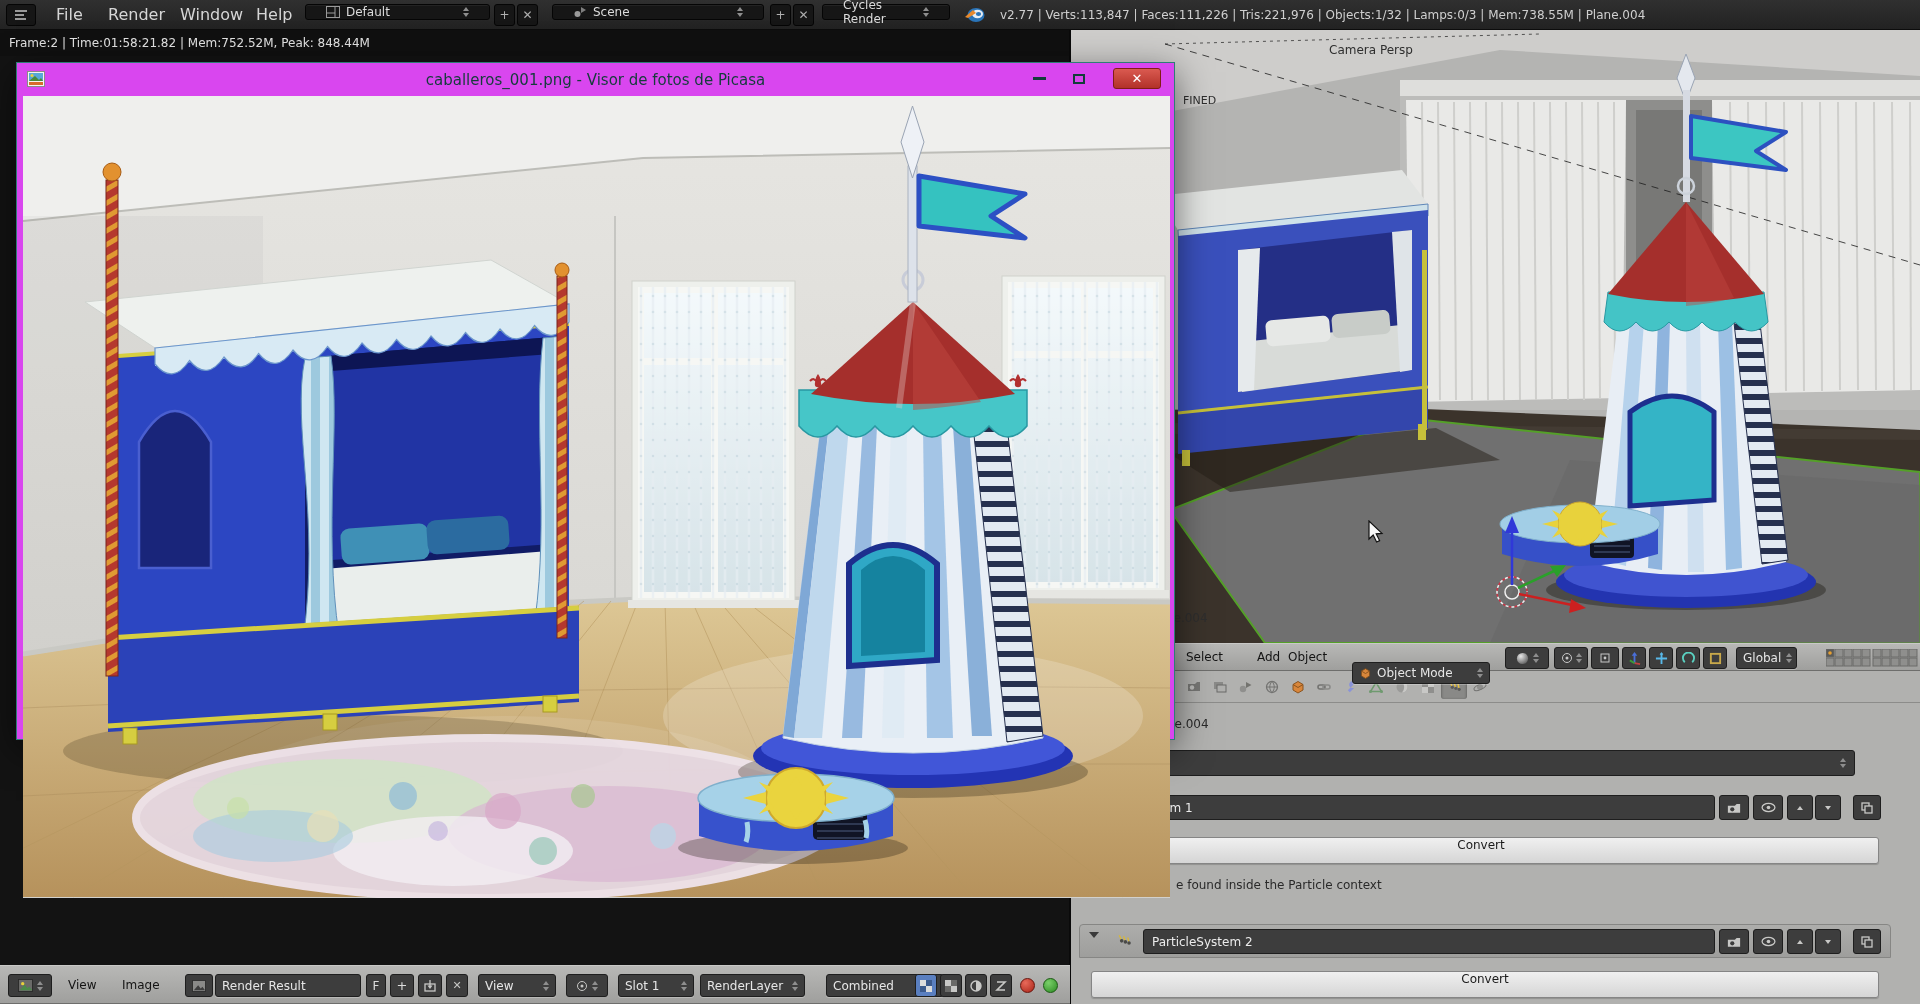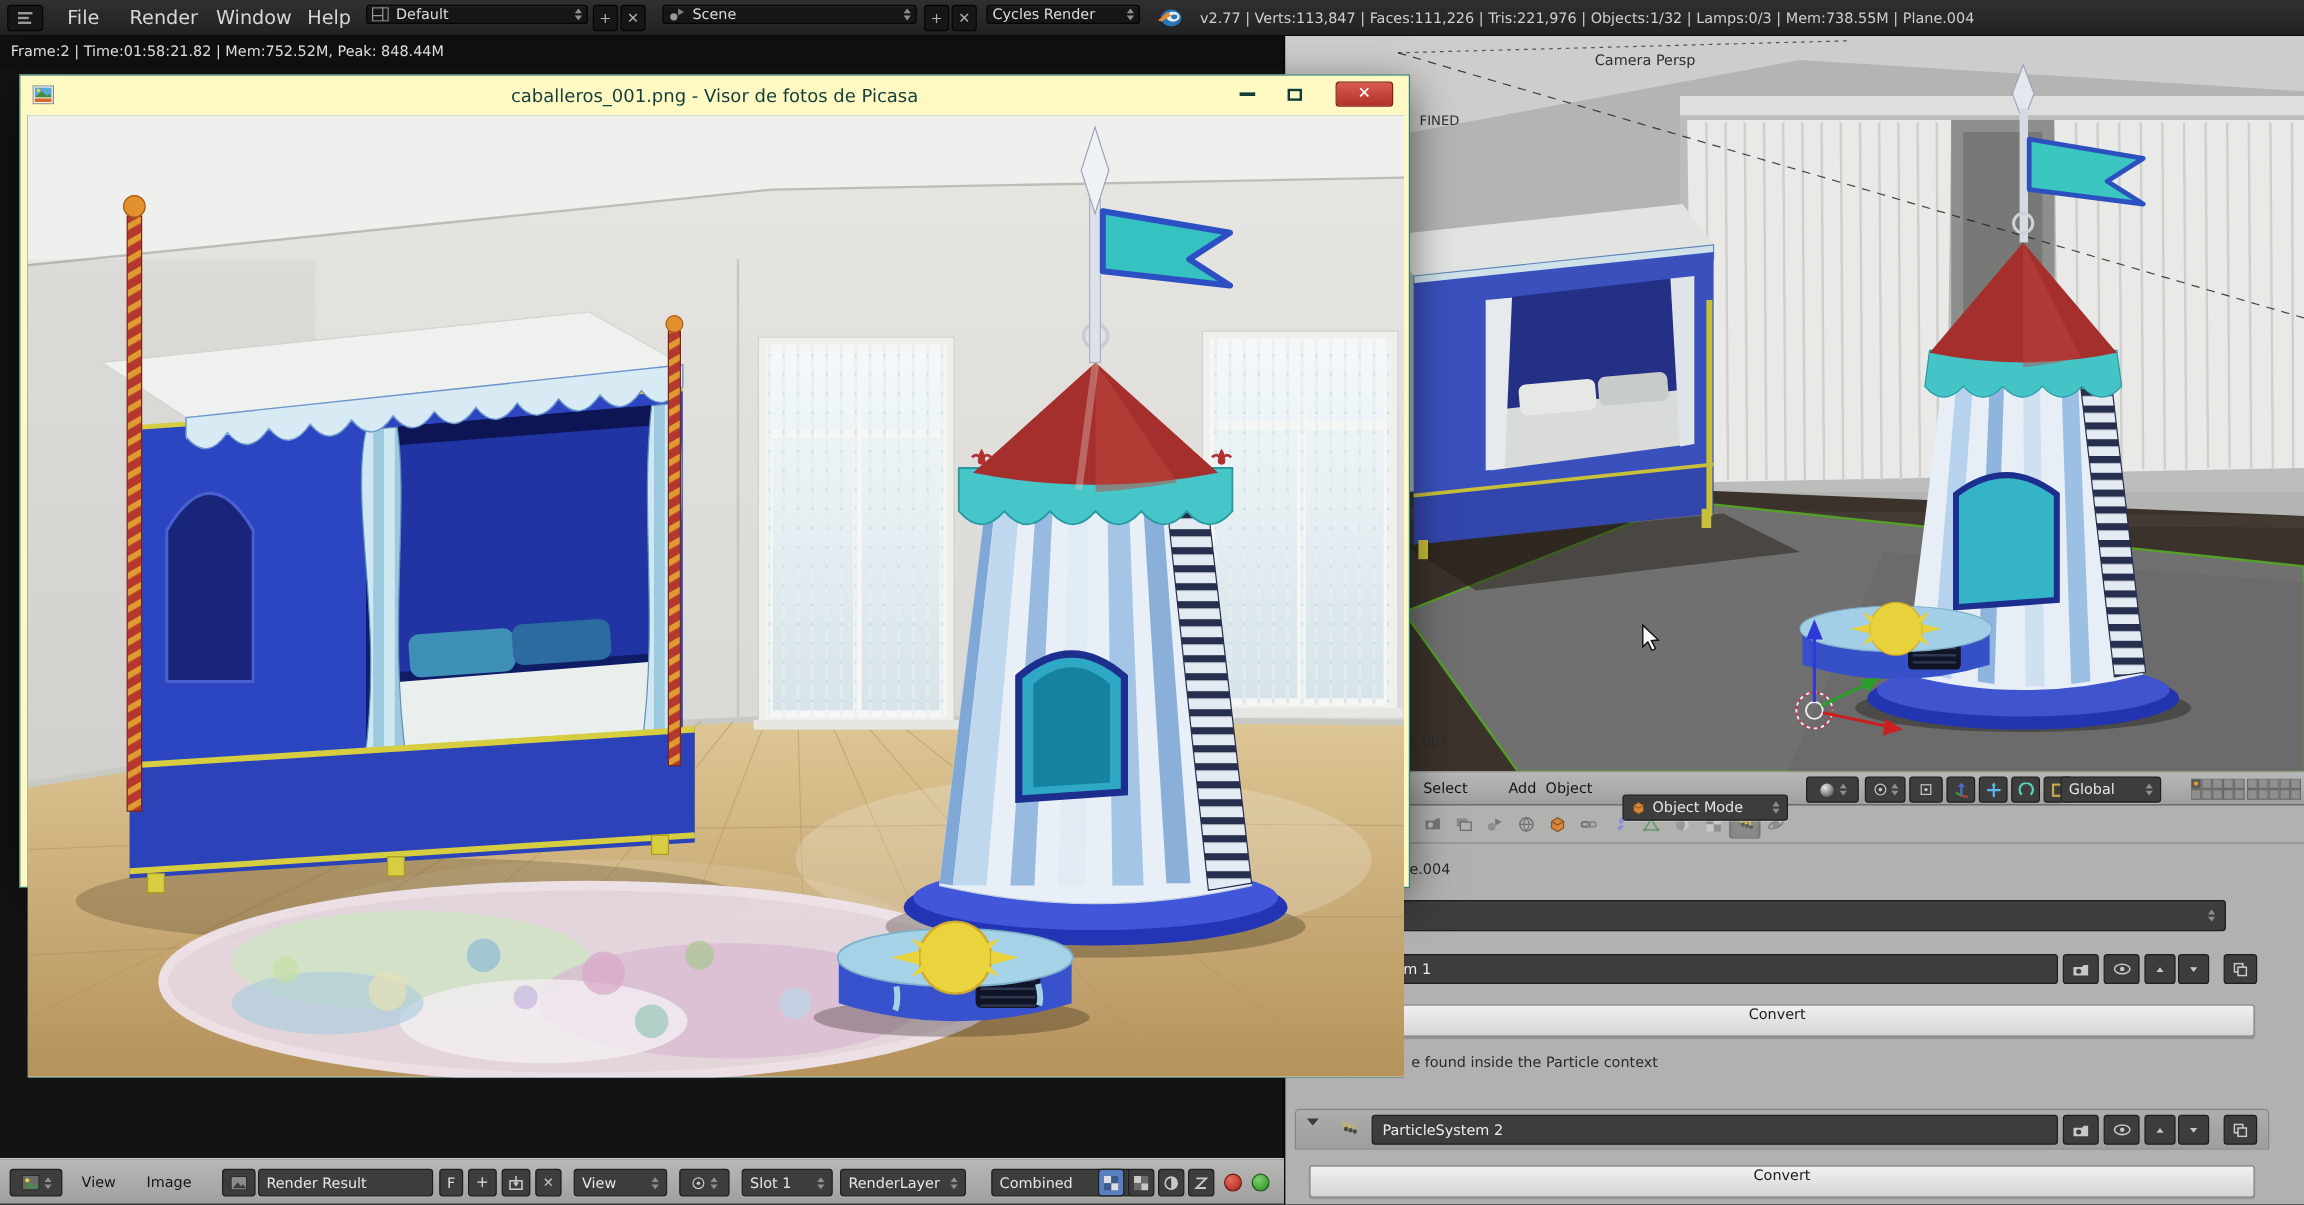--- a/index.html
+++ b/index.html
@@ -3,21 +3,21 @@
 <meta charset="utf-8">
 <style>
 *{margin:0;padding:0;box-sizing:border-box}
 html,body{background:#000;width:1920px;height:1004px;overflow:hidden}
 #screen{position:relative;width:1920px;height:1004px;overflow:hidden;background:#191919;font-family:"DejaVu Sans","Liberation Sans",sans-serif}
 .abs{position:absolute}
 
 
 .topbar{position:absolute;left:0;top:0;width:1920px;height:30px;background:linear-gradient(#303030,#222);border-bottom:1px solid #0c0c0c;z-index:5}
 .tmenu{position:absolute;top:0;height:30px;line-height:30px;color:#d6d6d6;font-size:16px;padding:0 8px;cursor:default}
-.dd{position:absolute;top:4px;height:16px;background:#161616;border:1px solid #050505;border-radius:3px;display:flex;align-items:center;padding:0 4px;gap:6px;color:#dcdcdc;font-size:12px;box-shadow:inset 0 1px 0 rgba(255,255,255,.06)}
+.dd{position:absolute;top:4px;height:16px;background:#161616;border:1px solid #050505;border-radius:3px;display:flex;align-items:center;padding:0 20px;gap:6px;color:#dcdcdc;font-size:12px;box-shadow:inset 0 1px 0 rgba(255,255,255,.06)}
 .sbtn{position:absolute;top:4px;width:21px;height:22px;background:#161616;border:1px solid #050505;border-radius:3px;color:#b0b0b0;font-size:12px;display:flex;align-items:center;justify-content:center}
 .updn{display:flex;flex-direction:column;gap:2px;margin-left:auto}
 .tu{width:0;height:0;border-left:3.5px solid transparent;border-right:3.5px solid transparent;border-bottom:4px solid #8e8e8e}
 .td{width:0;height:0;border-left:3.5px solid transparent;border-right:3.5px solid transparent;border-top:4px solid #8e8e8e}
 .stats{position:absolute;left:1000px;top:0;height:30px;line-height:30px;color:#cfcfcf;font-size:12px;white-space:nowrap}
 
 
 .imgcanvas{position:absolute;left:0;top:30px;width:1070px;height:935px;background:#131313;z-index:1}
 .renderstats{position:absolute;left:0;top:30px;width:1070px;height:26px;background:#101010;color:#e2e2e2;font-size:12px;line-height:26px;padding-left:9px;z-index:2}
 
@@ -36,21 +36,21 @@
 .ptab{position:absolute;top:3px;width:26px;height:25px;display:flex;align-items:center;justify-content:center;border-radius:3px}
 .ptab.active{background:#898987;box-shadow:inset 0 1px 3px rgba(0,0,0,.45)}
 .pfield{position:absolute;background:#3d3d3d;border:1px solid #1e1e1e;border-radius:3px;color:#ececec;font-size:12px;display:flex;align-items:center;padding:0 8px;overflow:hidden;white-space:nowrap}
 .pbtnsq{position:absolute;background:#3d3d3d;border:1px solid #1e1e1e;border-radius:3px;display:flex;align-items:center;justify-content:center}
 .convert{position:absolute;background:linear-gradient(#f0f0f0,#d5d5d5);border:1px solid #858585;border-radius:3px;color:#1a1a1a;font-size:12px;display:flex;align-items:flex-start;justify-content:center;box-shadow:0 1px 1px rgba(0,0,0,.18)}
 .panelhdr{position:absolute;background:linear-gradient(#adadab,#9e9e9c);border:1px solid #868684;border-radius:4px 4px 0 0}
 .ptext{position:absolute;color:#2a2a2a;font-size:12px;white-space:nowrap}
 .tridown{width:0;height:0;border-left:5px solid transparent;border-right:5px solid transparent;border-top:6px solid #3a3a3a}
 
 
-.picasa{position:absolute;left:16px;top:62px;width:1159px;height:678px;background:#fef9c3;border:1px solid #2e7d77;box-shadow:0 10px 34px rgba(0,0,0,.55);z-index:50}
+.picasa{position:absolute;left:16px;top:62px;width:1159px;height:678px;background:#d946ef;border:1px solid #2e7d77;box-shadow:0 10px 34px rgba(0,0,0,.55);z-index:50}
 .pic-title{position:absolute;left:0;top:0;width:100%;height:33px;display:flex;align-items:center;color:#143d3a;font-size:15px}
 .pic-title .ttl{position:absolute;left:0;right:0;text-align:center}
 .winbtn{position:absolute;top:5px;width:32px;height:21px;display:flex;align-items:center;justify-content:center;color:#123d3a}
 .closebtn{position:absolute;top:5px;width:48px;height:21px;border-radius:3px;background:linear-gradient(#da5a50,#b23129);border:1px solid #811d17;color:#fff;font-size:13px;display:flex;align-items:center;justify-content:center;font-weight:bold}
 .pic-content{position:absolute;left:6px;top:33px;width:1147px;height:802px;background:#203040;box-shadow:inset 0 0 0 1px #3c938c}
 
 
 .cursor{position:absolute;z-index:90}
 </style>
 </head>
@@ -328,21 +328,21 @@
     <div class="licon" style="left:606px;top:3px;width:24px;height:22px">
       <svg width="13" height="13" viewBox="0 0 14 14">
           <path d="M3,11 A6,6 0 1 1 11,11" fill="none" stroke="#5ad0c0" stroke-width="2"></path>
         </svg>
     </div>
     <div class="licon" style="left:633px;top:3px;width:24px;height:22px">
       <svg width="13" height="13" viewBox="0 0 14 14">
           <rect x="2" y="2" width="10" height="10" fill="none" stroke="#c8a84a" stroke-width="2"></rect>
         </svg>
     </div>
-    <div class="ldd" style="left:647px;top:3px;height:22px;width:84px">
+    <div class="ldd" style="left:666px;top:3px;height:22px;width:61px">
       <span>Global</span>
       <span class="updn">
           <i class="tu"></i>
           <i class="td"></i>
         </span>
     </div>
     <svg class="abs" style="left:756px;top:5px" width="92" height="18" viewBox="0 0 92 18">
       <g fill="#8f8f8d" stroke="#6a6a68">
         <rect x="0" y="0" width="8" height="8" fill="#5a5a58"></rect>
           <rect x="9" y="0" width="8" height="8"></rect>

